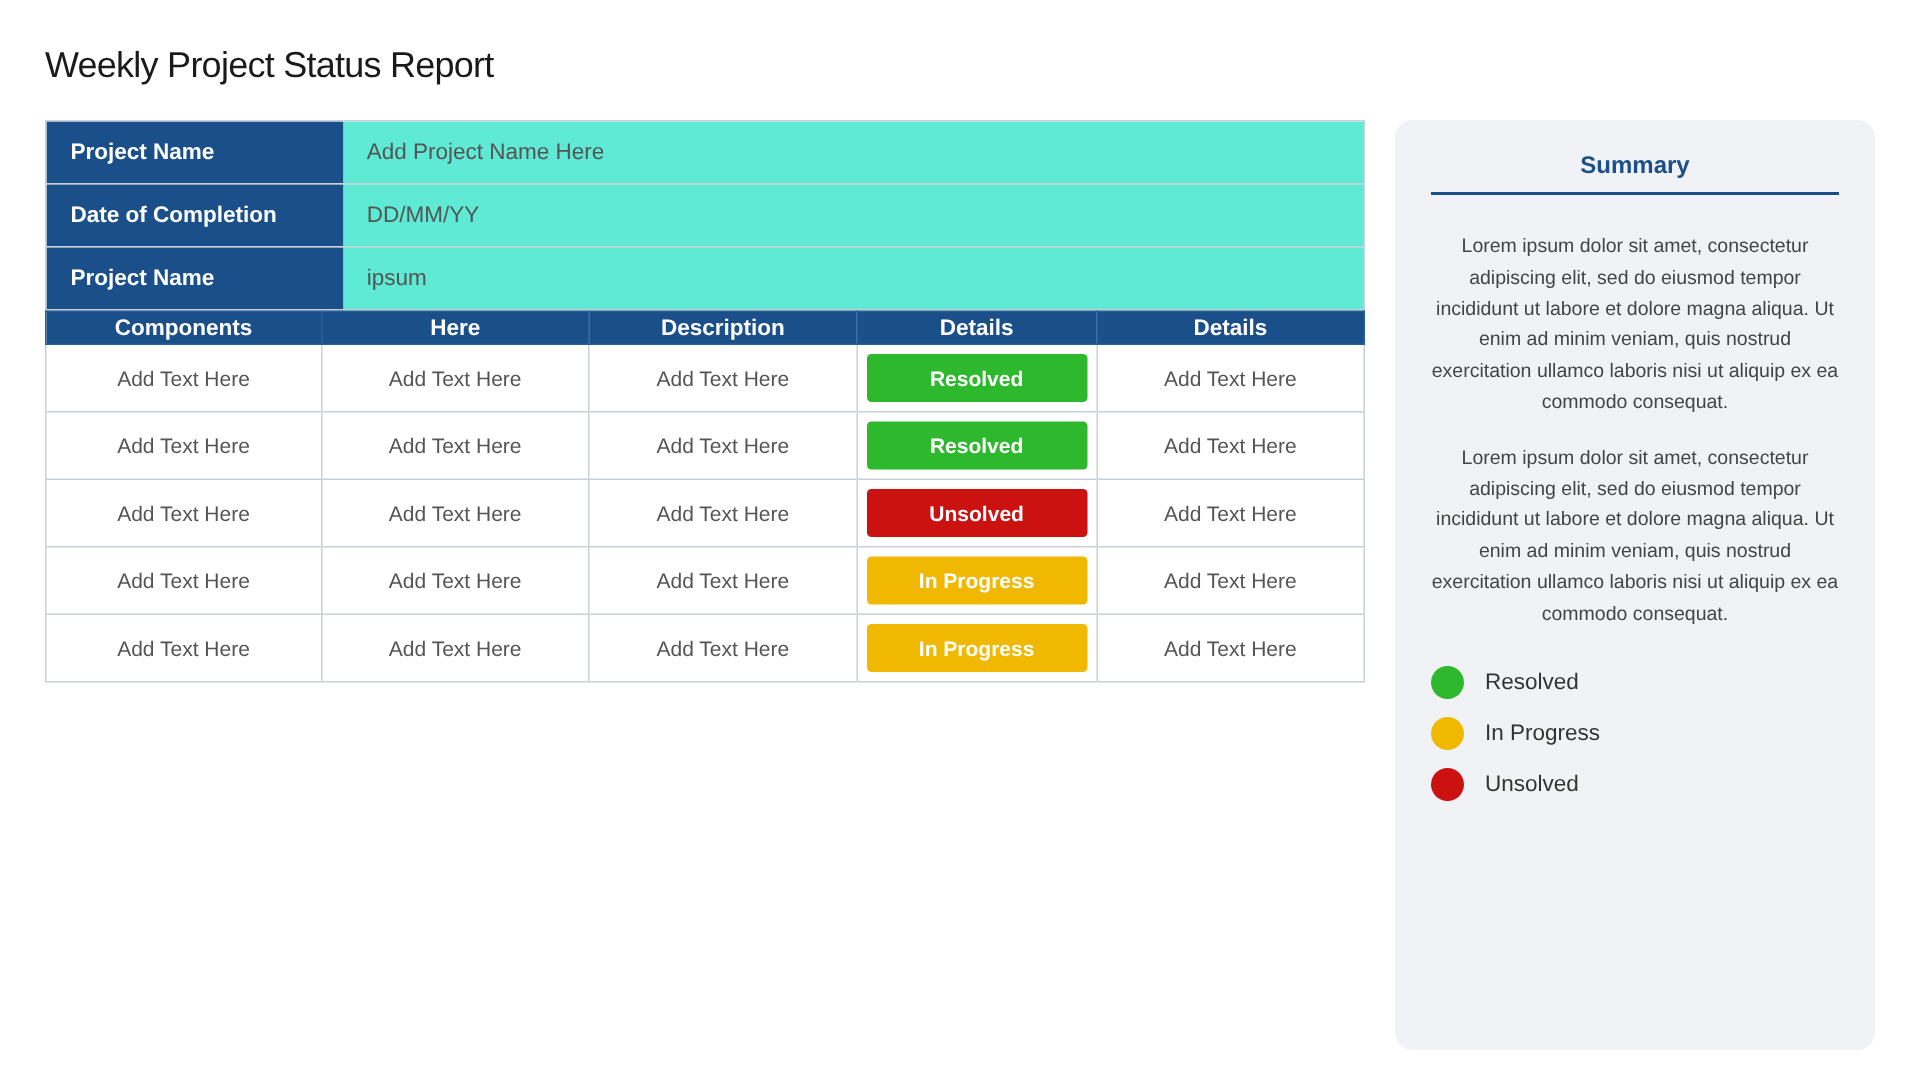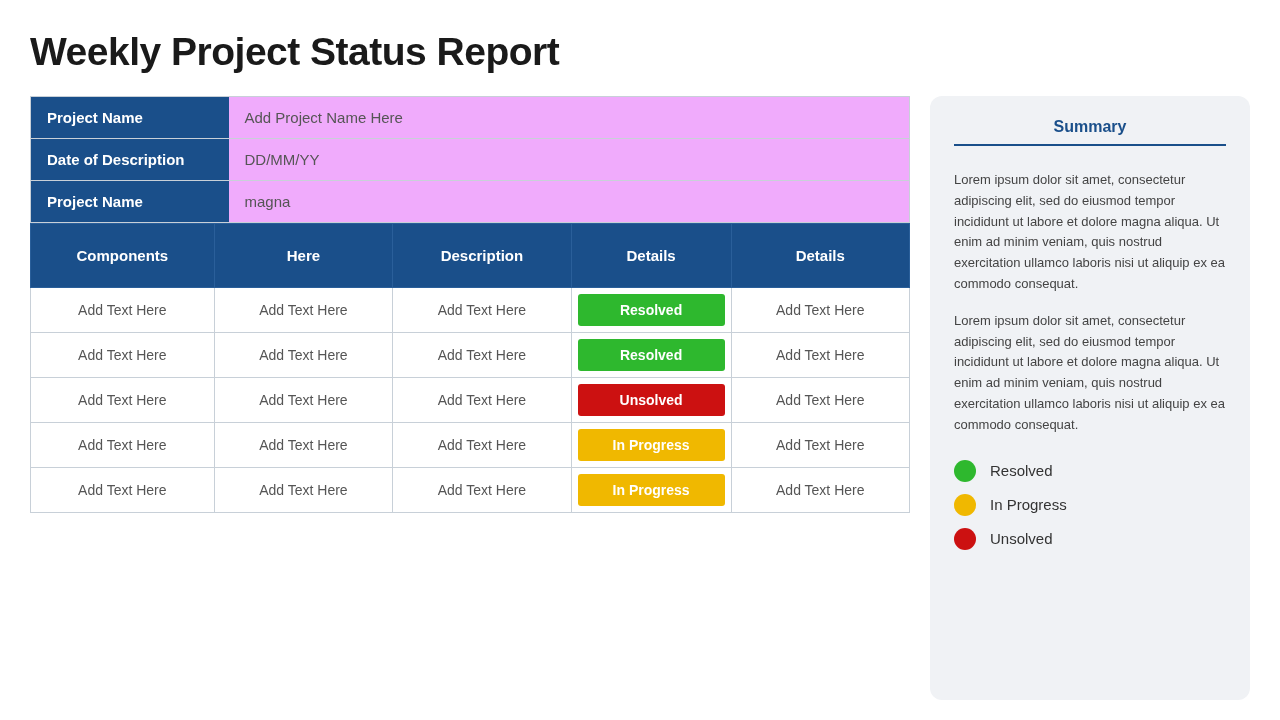--- a/index.html
+++ b/index.html
@@ -8,22 +8,22 @@
       background: #ffffff;
       width: 1280px;
       height: 720px;
       overflow: hidden;
       display: flex;
       flex-direction: column;
       padding: 30px 30px 20px 30px;
     }
 
     #page-title {
-      font-size: 39px;
-      font-weight: 700;
+      font-size: 24px;
+      font-weight: 400;
       color: #1a1a1a;
       margin-bottom: 22px;
       letter-spacing: -0.5px;
     }
 
     .main-content {
       display: flex;
       gap: 20px;
       flex: 1;
     }
@@ -51,41 +51,41 @@
 
     .info-table td.label {
       background-color: #1a4f8a;
       color: #ffffff;
       font-weight: 700;
       width: 198px;
     }
 
     .info-table td.value {
       color: #555555;
-      background: #f0abfc;
+      background: #5eead4;
     }
 
     
     .data-table {
       width: 100%;
       border-collapse: collapse;
       border: 1px solid #c8d0d8;
       border-top: none;
       margin-top: 0;
     }
 
     .data-table thead tr {
       background-color: #1a4f8a;
     }
 
     .data-table thead th {
       color: #ffffff;
       font-weight: 700;
       font-size: 15px;
-      padding: 23px 10px;
+      padding: 2px 10px;
       text-align: center;
       border: 1px solid #2a5f9a;
     }
 
     .data-table tbody tr {
       border-bottom: 1px solid #c8d0d8;
     }
 
     .data-table tbody td {
       padding: 14px 10px;
@@ -133,20 +133,21 @@
       margin-bottom: 8px;
       padding-bottom: 8px;
       border-bottom: 2px solid #1a4f8a;
     }
 
     .summary-text {
       font-size: 13px;
       color: #444444;
       line-height: 1.6;
       margin-top: 16px;
+      text-align: center;
     }
 
     .legend-section {
       margin-top: 24px;
       display: flex;
       flex-direction: column;
       gap: 12px;
     }
 
     .legend-item {
@@ -181,26 +182,26 @@
 
   <div class="table-section">
 
     <table class="info-table">
       <tbody id="info-tbody">
           <tr>
             <td class="label">Project Name</td>
             <td class="value">Add Project Name Here</td>
           </tr>
           <tr>
-            <td class="label">Date of Description</td>
+            <td class="label">Date of Completion</td>
             <td class="value">DD/MM/YY</td>
           </tr>
           <tr>
             <td class="label">Project Name</td>
-            <td class="value">magna</td>
+            <td class="value">ipsum</td>
           </tr>
         </tbody>
     </table>
 
     <table class="data-table">
       <thead>
         <tr id="data-thead-row">
             <th>Components</th>
             <th>Here</th>
             <th>Description</th>

